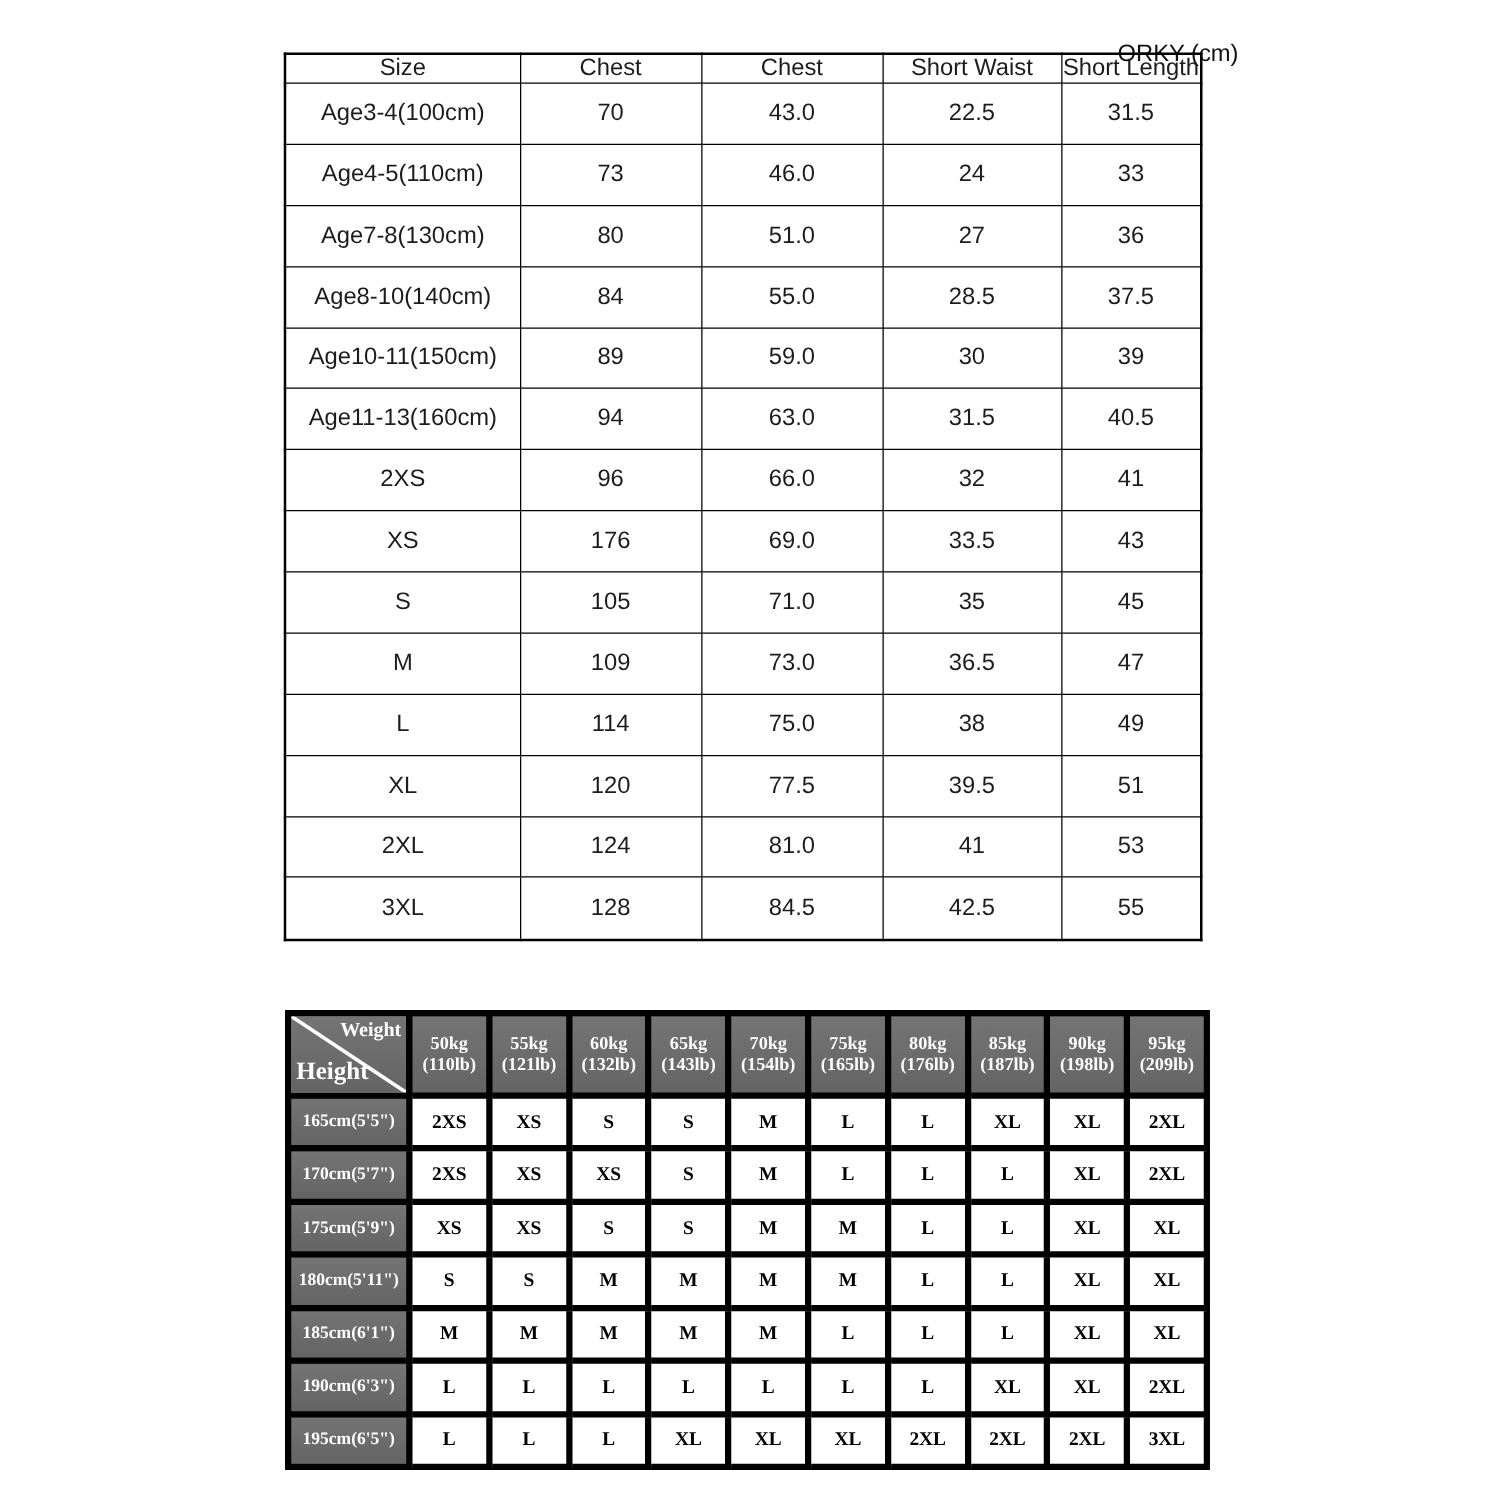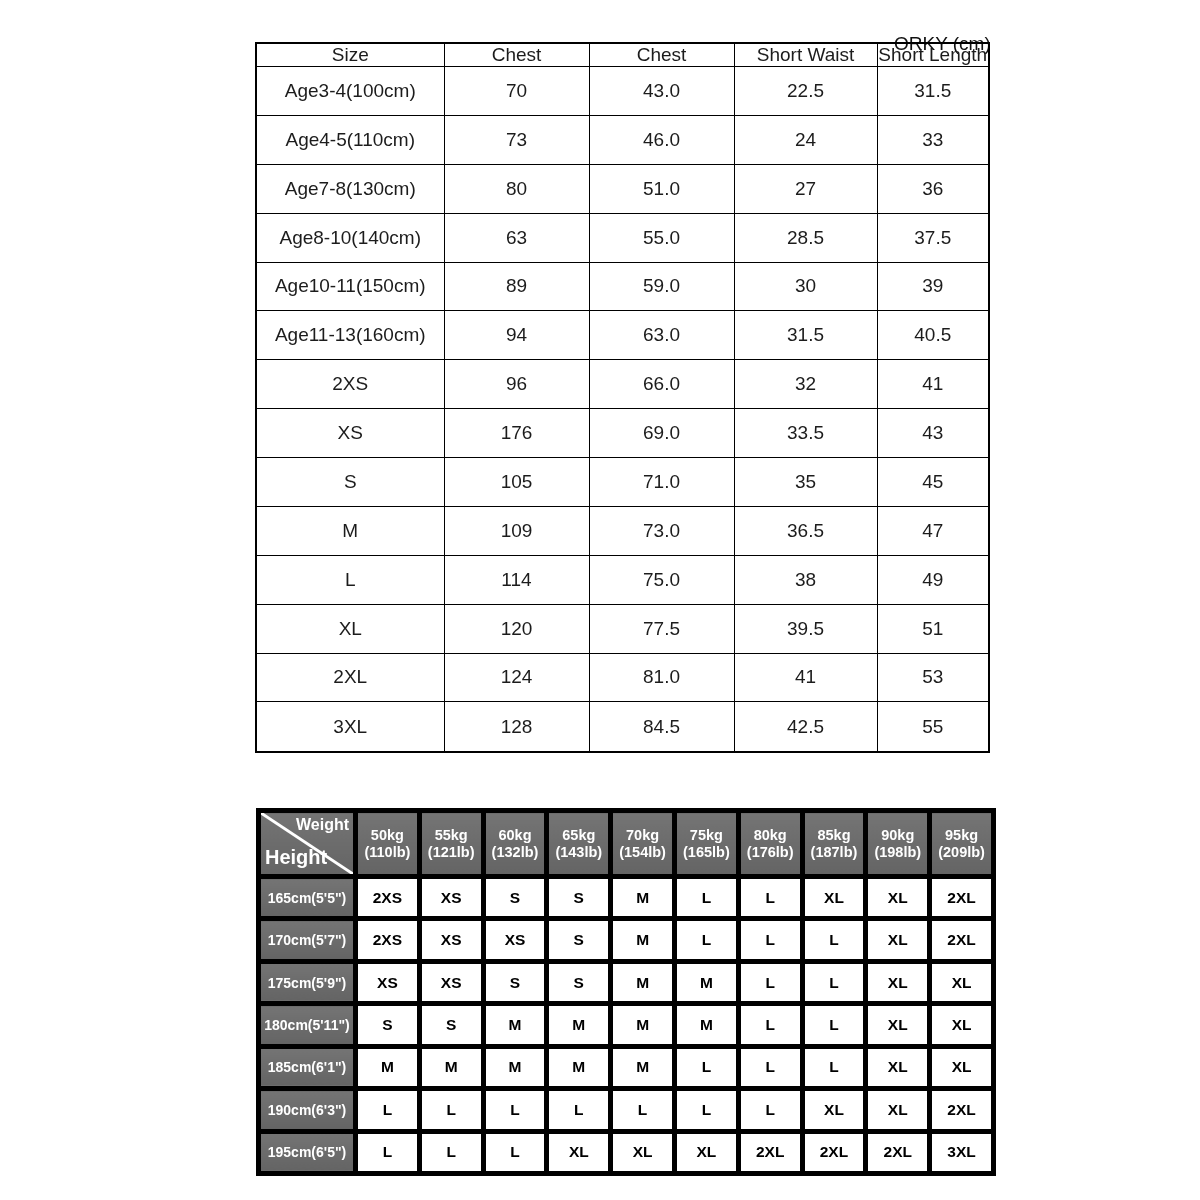--- a/index.html
+++ b/index.html
@@ -12,21 +12,21 @@
   }
   .page-title {
     position: absolute;
     top: 5px; left: 894px;
     width: 92px;
     font-size: 19px;
     color: #111;
     white-space: nowrap;
     margin-top: 28px;
   }
-  table { border-collapse: collapse; margin-left: 28px; }
+  table { border-collapse: collapse; }
 
   
   #size-table {
     position: absolute;
     left: 227px; top: 42px;
     width: 733px; height: 711px;
     table-layout: fixed;
     border: 2px solid #000;
   }
   #size-table th, #size-table td {
@@ -40,20 +40,21 @@
   #size-table th { font-size: 19px; font-weight: 400; }
 
   
   #fit-table {
     position: absolute;
     left: 228px; top: 808px;
     width: 735px; height: 368px;
     table-layout: fixed;
     background: #0f172a;
     border: 5px solid #000;
+    font-family: Liberation Serif, serif;
   }
   #fit-table th, #fit-table td {
     border: 5px solid #000;
     text-align: center;
     vertical-align: middle;
   }
   #fit-table tr.header-row { height: 66px; }
   .corner-cell {
     background: linear-gradient(#747474, #646464);
     position: relative;
@@ -128,21 +129,21 @@
       </tr>
       <tr>
         <td>Age7-8(130cm)</td>
         <td>80</td>
         <td>51.0</td>
         <td>27</td>
         <td>36</td>
       </tr>
       <tr>
         <td>Age8-10(140cm)</td>
-        <td>63</td>
+        <td>84</td>
         <td>55.0</td>
         <td>28.5</td>
         <td>37.5</td>
       </tr>
       <tr>
         <td>Age10-11(150cm)</td>
         <td>89</td>
         <td>59.0</td>
         <td>30</td>
         <td>39</td>

